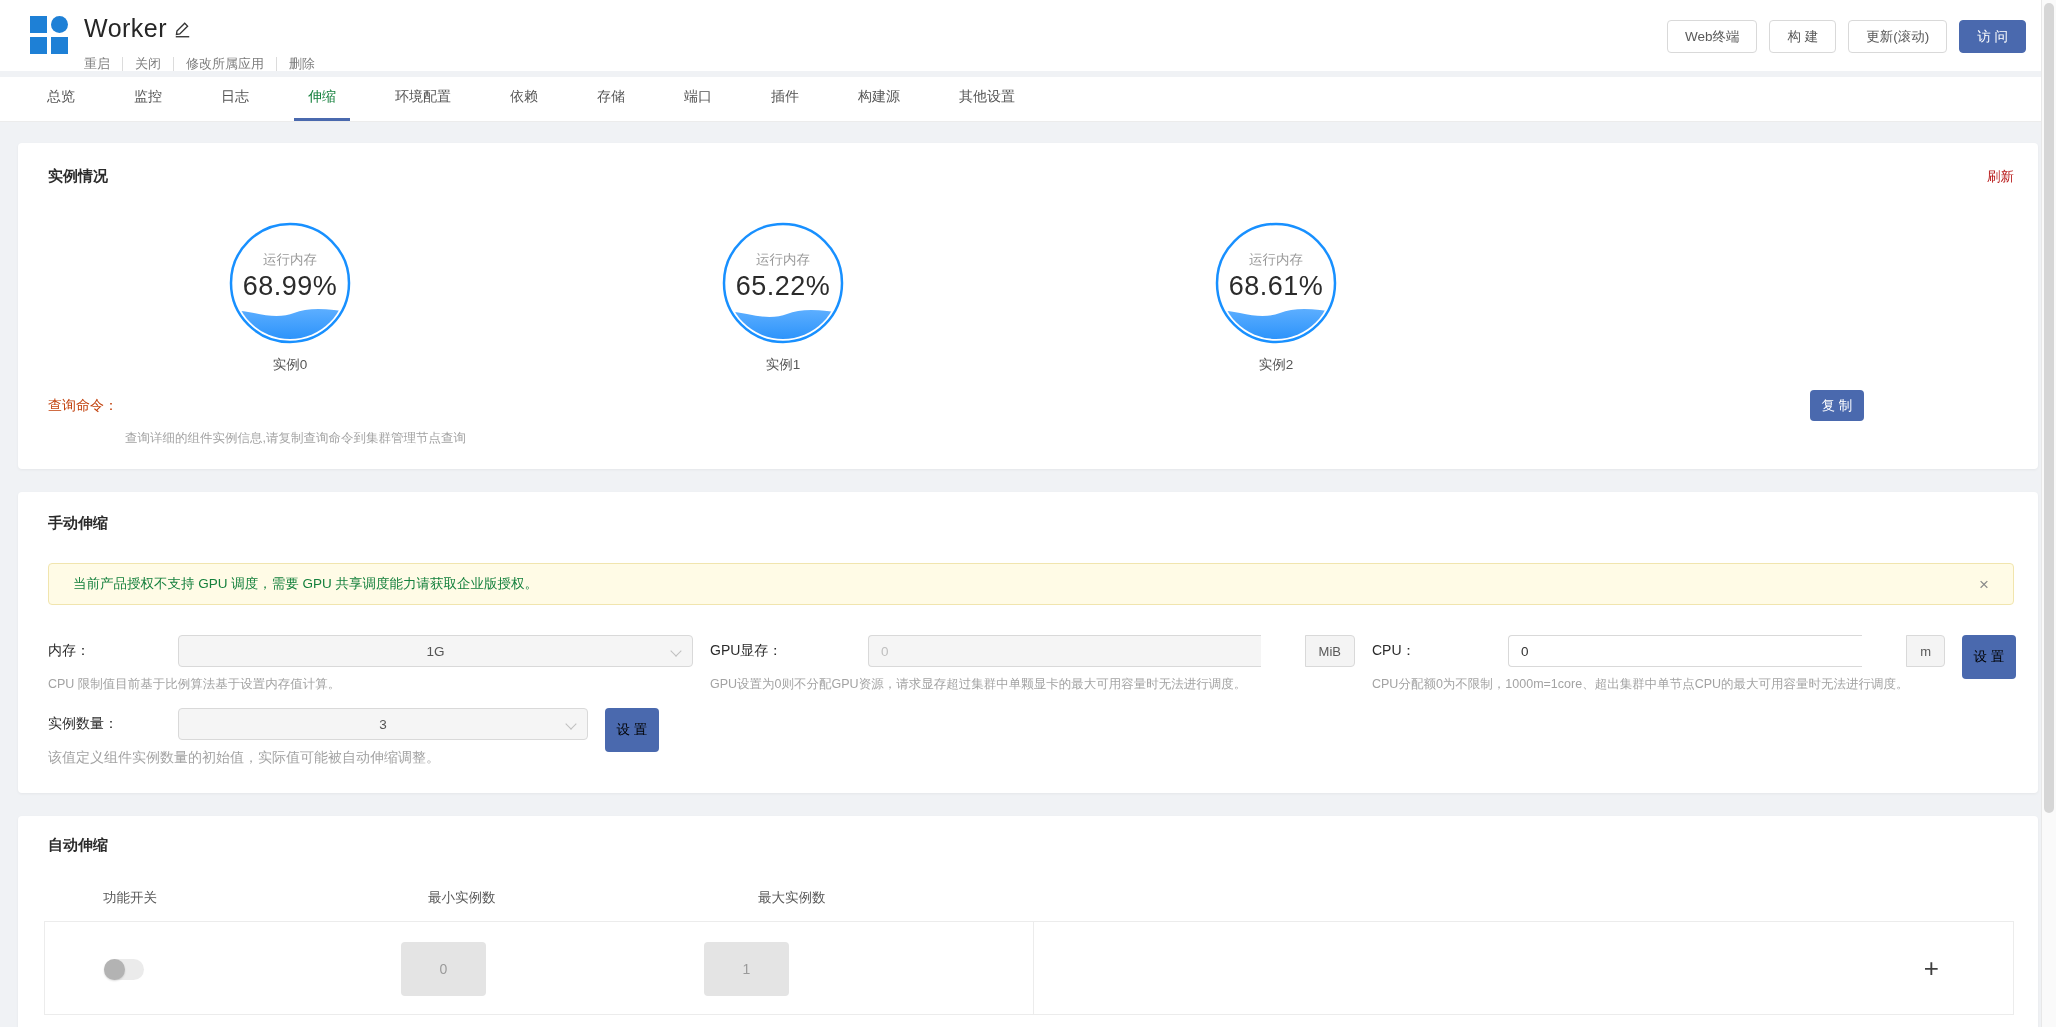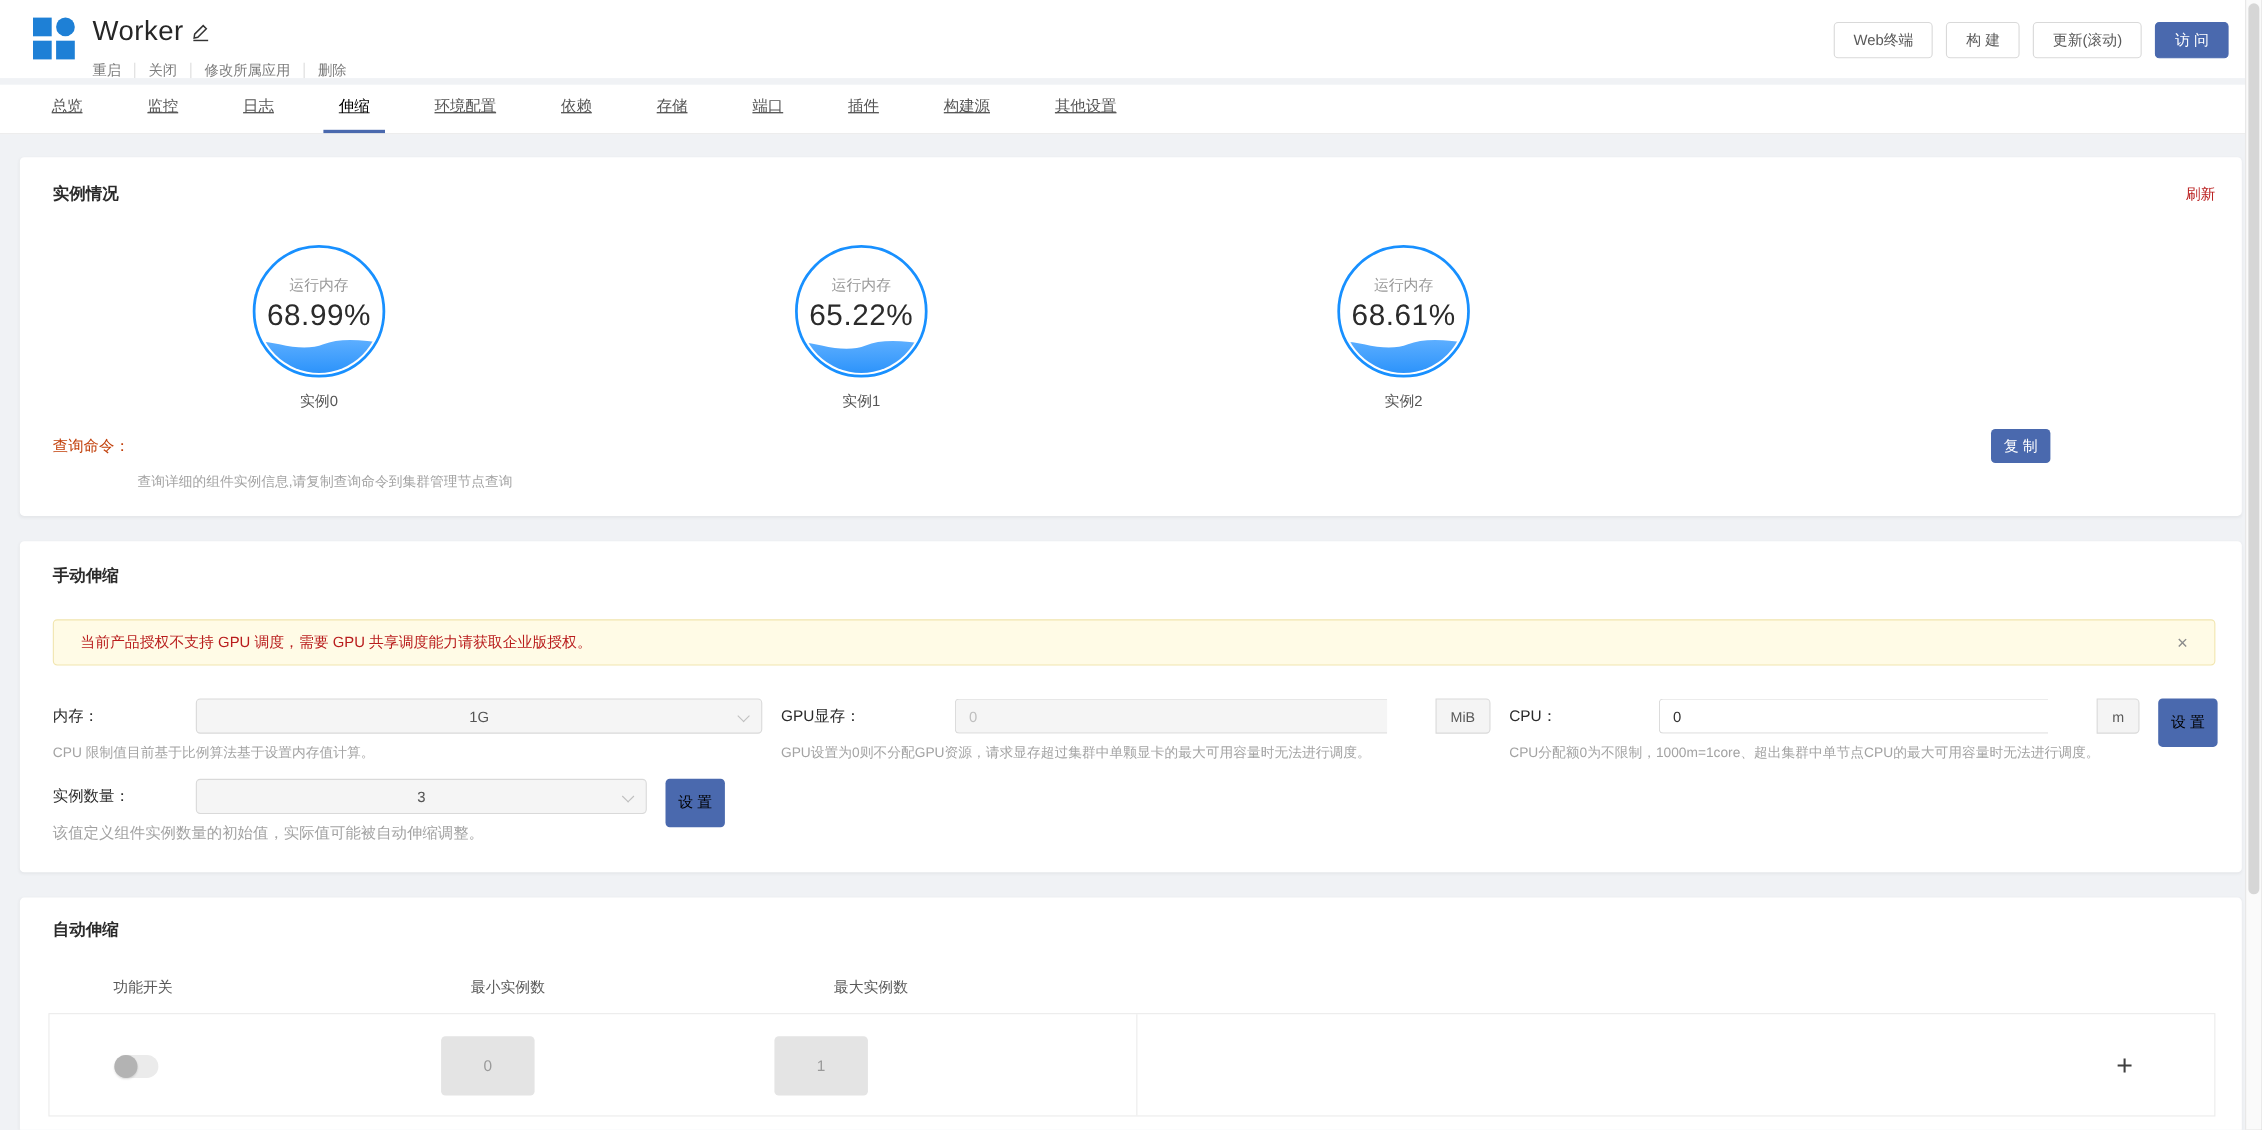--- a/index.html
+++ b/index.html
@@ -22,23 +22,23 @@
   .edit-icon { margin-left:6px; cursor:pointer; display:inline-flex; }
   .action-links { margin-top:14px; display:flex; align-items:center; }
   .action-link { font-size:13px; color:#7d7d7d; cursor:pointer; padding:0 12px; border-right:1px solid #dcdcdc; line-height:14px; }
   .action-link:first-child { padding-left:0; }
   .action-link:last-child { border-right:none; }
   .topbar-buttons { display:flex; align-items:center; margin-top:6px; }
   .hbtn { height:33px; padding:0 17px; margin-left:12px; background:#fff; border:1px solid #d9d9d9; border-radius:4px; font-size:13.5px; color:#595959; cursor:pointer; font-family:inherit; }
   .hbtn.primary { background:#4a69ae; border-color:#4a69ae; color:#fff; }
 
   
-  .tabs { background:#fff; display:flex; padding-left:33px; border-bottom:1px solid #ececec; margin-top:6px;text-decoration:underline; }
+  .tabs { background:#fff; display:flex; padding-left:33px; border-bottom:1px solid #ececec; margin-top:6px; }
   .tab { padding:11px 14px 12px 14px; margin-right:31px; font-size:14px; color:#555; cursor:pointer; border-bottom:3px solid transparent; }
-  .tab.active { color:#000000; border-bottom-color:#4a69ae; }
+  .tab.active { color:#15803d; border-bottom-color:#4a69ae; }
 
   
   .content { padding:21px 18px 0 18px; }
   .card { background:#fff; border-radius:4px; box-shadow:0 1px 3px rgba(0,0,0,.05); margin-bottom:23px; }
   .card-title { font-size:15px; font-weight:bold; color:#2b2b2b; }
 
   
   .card-instance { padding:24px 24px 22px 30px; }
   .card-instance .head { display:flex; justify-content:space-between; align-items:center; }
   .refresh-link { font-size:13.5px; color:#b91c1c; cursor:pointer; }
@@ -52,21 +52,21 @@
   .gauge-name { margin-top:12px; font-size:13.5px; color:#555; }
   .query-row { position:relative; height:32px; margin-top:16px; }
   .query-label { position:absolute; left:0; top:7px; font-size:14px; color:#c2410c; }
   .query-input { position:absolute; left:77px; top:0; width:1660px; height:31px; border:1px solid #d9d9d9; border-radius:4px; text-align:center; font-size:13.5px; color:#555; font-family:inherit; background:#fff; outline:none; }
   .copy-btn { position:absolute; left:1762px; top:0; width:54px; height:31px; background:#4a69ae; color:#fff; border:none; border-radius:4px; font-size:13.5px; cursor:pointer; font-family:inherit; }
   .query-help { margin:8px 0 0 77px; font-size:12.5px; color:#a3a3a3; }
 
   
   .card-manual { padding:22px 24px 26px 30px; }
   .alert { margin-top:30px; height:42px; background:#fffbe6; border:1px solid #f1e5ae; border-radius:4px; display:flex; align-items:center; padding:0 20px 0 24px; }
-  .alert-text { font-size:13.5px; color:#b91c1c; flex:1; }
+  .alert-text { font-size:13.5px; color:#15803d; flex:1; }
   .alert-close { color:#8c8c8c; font-size:17px; cursor:pointer; line-height:1; padding:2px 4px; }
   .form-row { position:relative; height:32px; margin-top:30px; }
   .form-row.second { margin-top:14px; }
   .f-label { position:absolute; top:7px; font-size:14px; color:#2b2b2b; }
   .lab-mem { left:0; } .lab-gpu { left:662px; } .lab-cpu { left:1324px; } .lab-rep { left:0; }
   .select { position:absolute; top:0; height:32px; background:#f5f5f5; border:1px solid #d9d9d9; border-radius:4px; display:flex; align-items:center; justify-content:center; font-size:13.5px; color:#555; cursor:pointer; }
   .sel-mem { left:130px; width:515px; } .sel-rep { left:130px; width:410px; }
   .caret { position:absolute; right:12px; top:11px; width:8px; height:8px; border-right:1.6px solid #bfbfbf; border-bottom:1.6px solid #bfbfbf; transform:rotate(45deg); }
   .input-group { position:absolute; top:0; height:32px; display:flex; }
   .ig-gpu { left:820px; width:487px; } .ig-cpu { left:1460px; width:437px; }

